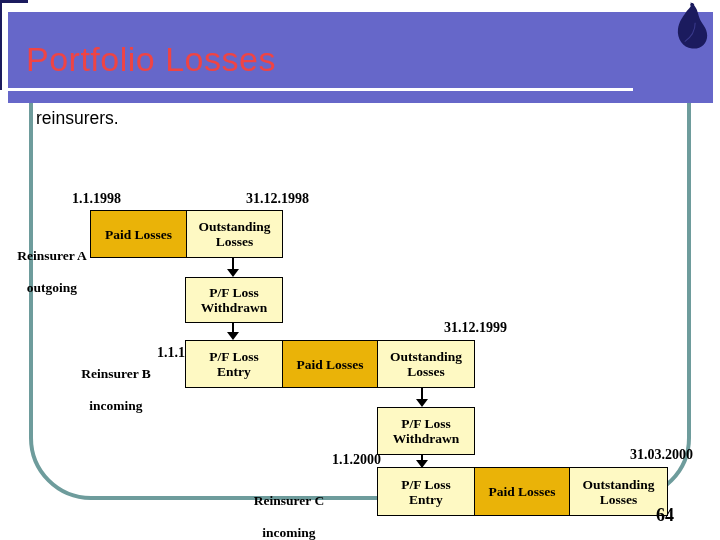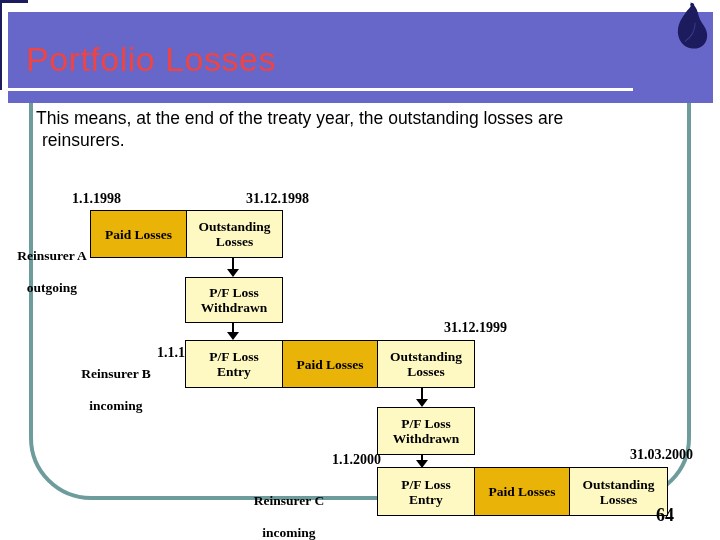--- a/index.html
+++ b/index.html
@@ -57,21 +57,20 @@
 <div class="abs banner-underline"></div>
 <div class="abs slide-title">Portfolio Losses</div>
 
 <svg class="abs logo" viewBox="0 0 36 46">
   <path fill="#1B1B5E" d="M17.5 0 C20 4 15.5 6 13 10 C9.5 15 6.5 19 5.5 26 C4.5 35 10 43.5 19 44.5 C27.5 45.3 33.5 40 33.5 32 C33.5 24.5 28 21 26 15 C24 9.5 24.5 5.5 17.5 0 Z"></path>
   <path fill="#1B1B5E" d="M18 1 C16 3 18.5 5.5 20.5 4 C22 2.8 20.5 0.5 18 1 Z"></path>
   <path fill="none" stroke="#3a3a8c" stroke-width="1" d="M12 38 C18 34 22 28 22 20"></path>
 </svg>
 
 <div class="abs body-text">
-  <div class="body-line">This means, at the end of the treaty year, the outstanding losses are</div>
   <div class="body-line">reinsurers.</div>
 </div>
 
 <div class="abs ser date" style="left:72px;top:191px;">1.1.1998</div>
 <div class="abs ser date" style="left:246px;top:191px;">31.12.1998</div>
 
 <div class="abs ser rlabel" style="left:8px;top:232px;width:88px;">
   <div>Reinsurer A</div>
   <div>outgoing</div>
 </div>

